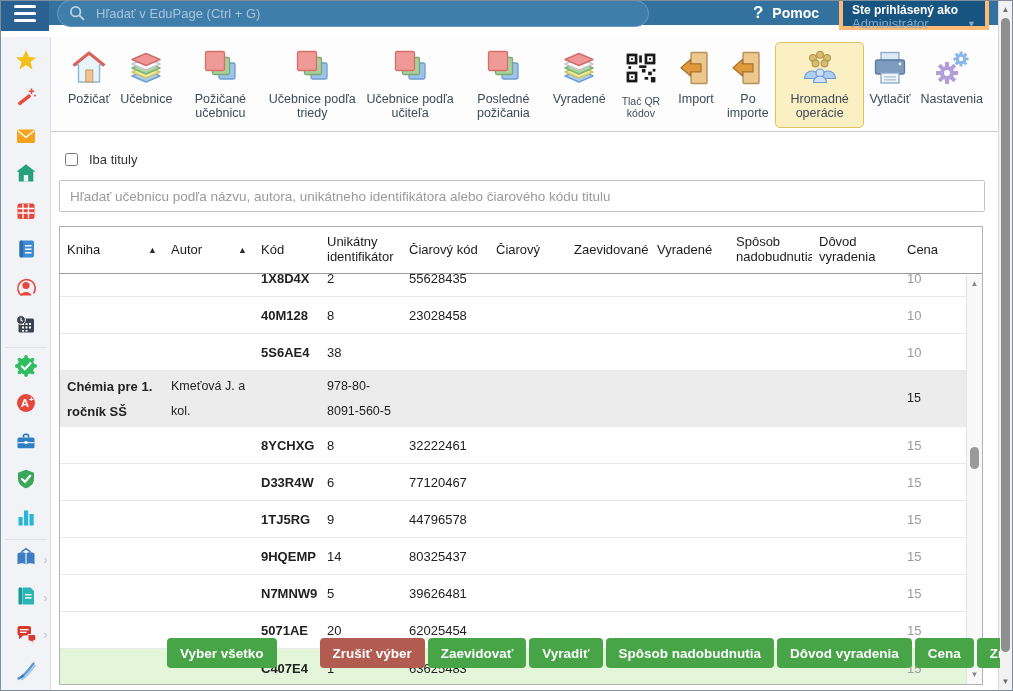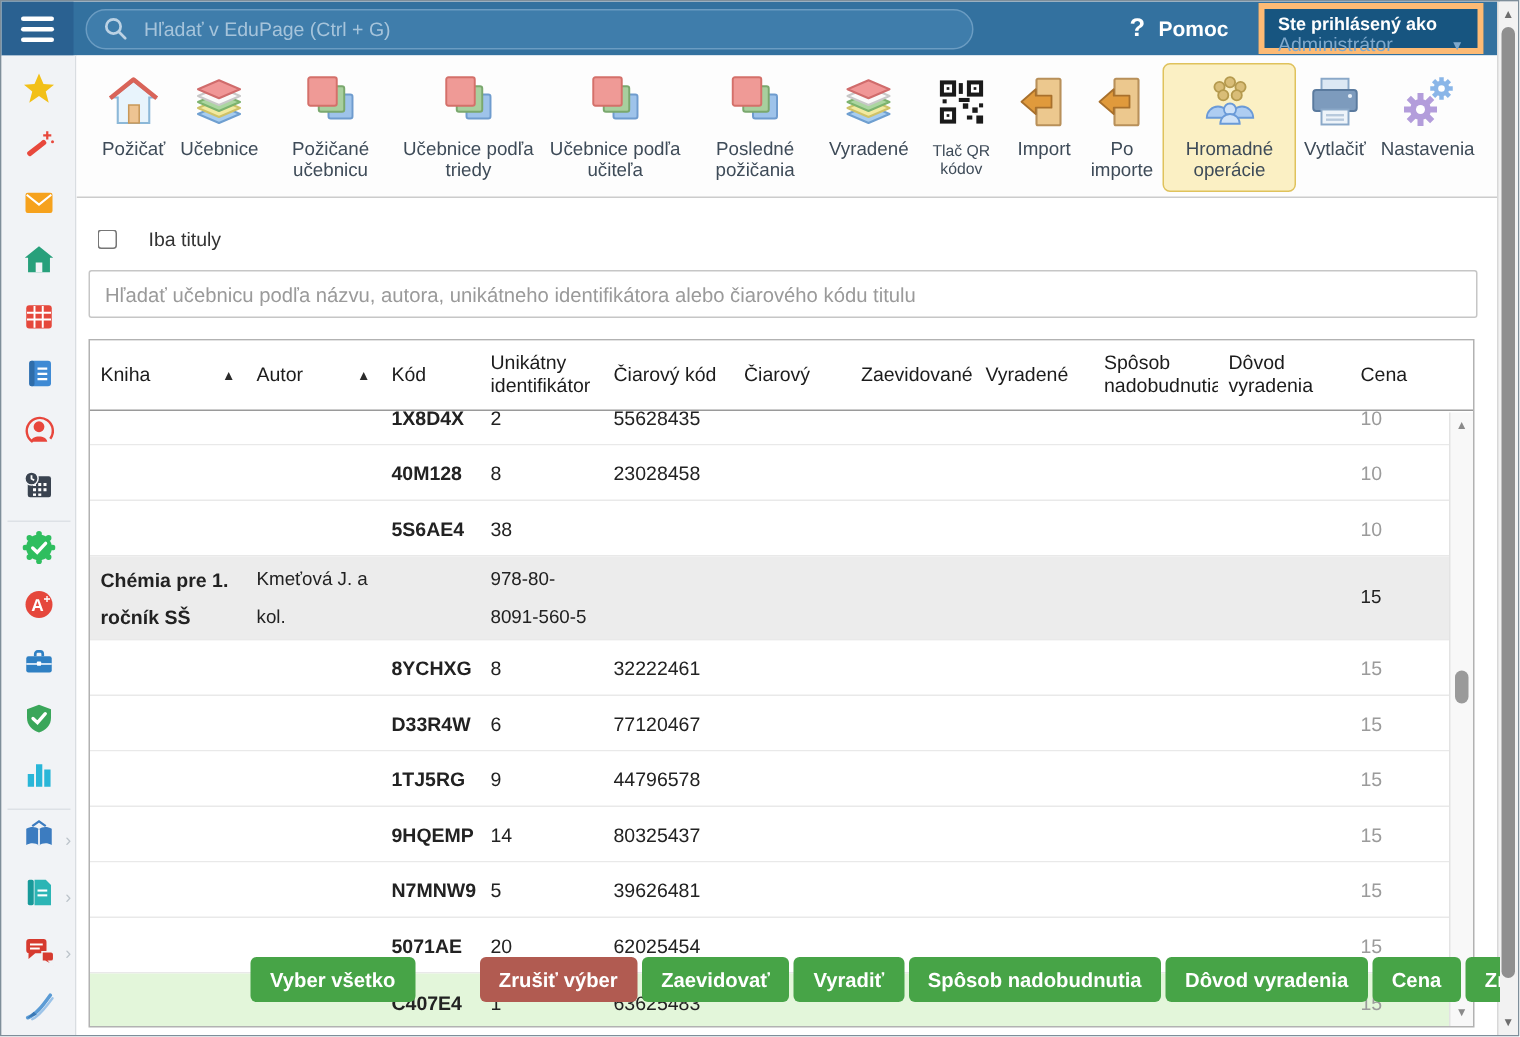--- a/index.html
+++ b/index.html
@@ -1,21 +1,21 @@
 <!DOCTYPE html>
 <html><head>
 <meta charset="utf-8">
 <style>
   * { box-sizing: border-box; }
   html,body { margin:0; padding:0; }
   body { width:1013px; height:691px; font-family:"Liberation Sans", sans-serif; background:#fff; }
   .window { position:relative; width:1013px; height:691px; border:1px solid #7e8e9a; overflow:hidden; background:#fff; }
 
   
-  .topbar { position:absolute; left:0; top:0; width:999px; height:36px; background:#33719f; display:flex; align-items:center; }
+  .topbar { position:absolute; left:0; top:0; width:999px; height:24px; background:#33719f; display:flex; align-items:center; }
   .hamburger { width:48px; height:36px; background:#2a6191; display:flex; flex-direction:column; justify-content:center; align-items:center; gap:4px; cursor:pointer; flex:0 0 auto; }
   .hamburger i { display:block; width:22px; height:3px; background:#fff; border-radius:2px; }
   .tsearch { margin-left:8px; width:592px; height:27px; border:1px solid #6b9cc2; background:#3f7dab; border-radius:14px; display:flex; align-items:center; padding:0 10px; flex:0 0 auto; }
   .tsearch svg { flex:0 0 auto; margin-right:8px; }
   .tsearch input { flex:1; background:transparent; border:none; outline:none; color:#dce9f3; font-size:13px; font-family:inherit; }
   .tsearch input::placeholder { color:#a6c4db; }
   .tspacer { flex:1; }
   .help { display:flex; align-items:center; gap:9px; margin-right:20px; cursor:pointer; }
   .help .qmark { color:#fff; font-size:17px; font-weight:bold; }
   .help .hlabel { color:#fff; font-size:14px; font-weight:bold; }
@@ -42,21 +42,21 @@
   
   .toolbar { height:95px; border-bottom:1px solid #cccccc; background:#fdfdfd; display:flex; justify-content:space-between; align-items:flex-start; padding:5px 12px 0 12px; }
   .tool { display:flex; flex-direction:column; align-items:center; text-align:center; padding:4px 4px 6px 4px; border:1px solid transparent; border-radius:5px; max-width:98px; cursor:pointer; }
   .tool .ticon { height:42px; display:flex; align-items:center; justify-content:center; }
   .tool .tlabel { font-size:12.5px; color:#3e4b58; line-height:1.15; margin-top:3px; }
   .tool.small .tlabel { font-size:10.5px; margin-top:6px; }
   .tool.active { background:#fbf0c4; border-color:#dfc25c; }
 
   
   .content { position:relative; padding:20px 0 0 8px; }
-  .only-titles { margin-left:6px; display:flex; align-items:center; gap:21px; font-size:13px; color:#333; height:15px; }
+  .only-titles { margin-left:6px; display:flex; align-items:center; gap:11px; font-size:13px; color:#333; height:15px; }
   .only-titles input { width:13px; height:13px; margin:0; cursor:pointer; }
   .big-search { display:block; margin-top:13px; width:926px; height:32px; border:1px solid #c6c6c6; border-radius:2px; font-size:13.5px; color:#333; padding:0 10px; font-family:inherit; outline:none; }
   .big-search::placeholder { color:#9a9a9a; }
 
   
   .table-wrap { position:relative; margin-top:14px; width:924px; height:459px; border:1px solid #b2b2b2; background:#fff; overflow:hidden;
     --cols:104px 90px 66px 82px 87px 78px 83px 79px 83px 88px 1fr; }
   .thead-row { display:grid; grid-template-columns:var(--cols); height:47px; border-bottom:1px solid #9a9a9a; align-items:center; font-size:13px; color:#1c1c1c; background:#fff; position:relative; z-index:2; }
   .th { padding:0 4px 0 7px; line-height:1.15; display:flex; align-items:center; cursor:pointer; overflow:hidden; white-space:normal; }
   .th .sort { margin-left:auto; font-size:9px; color:#2b2b2b; padding-right:3px; }

